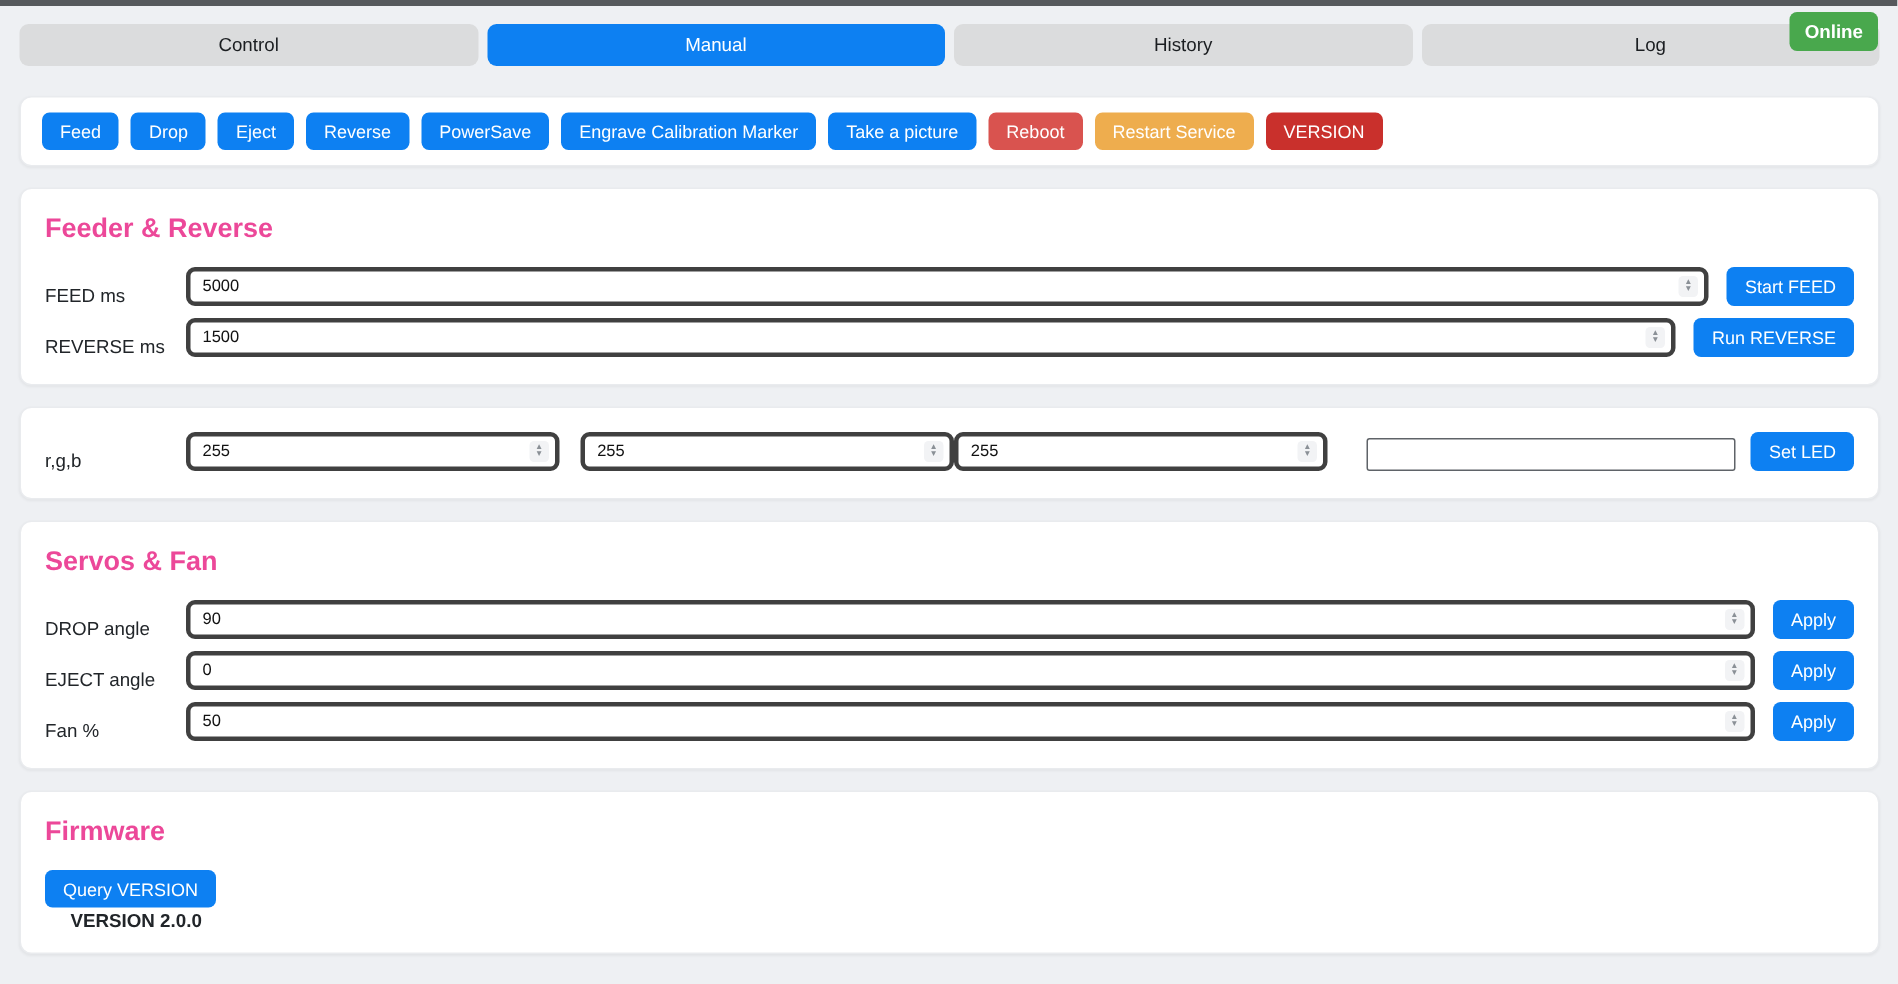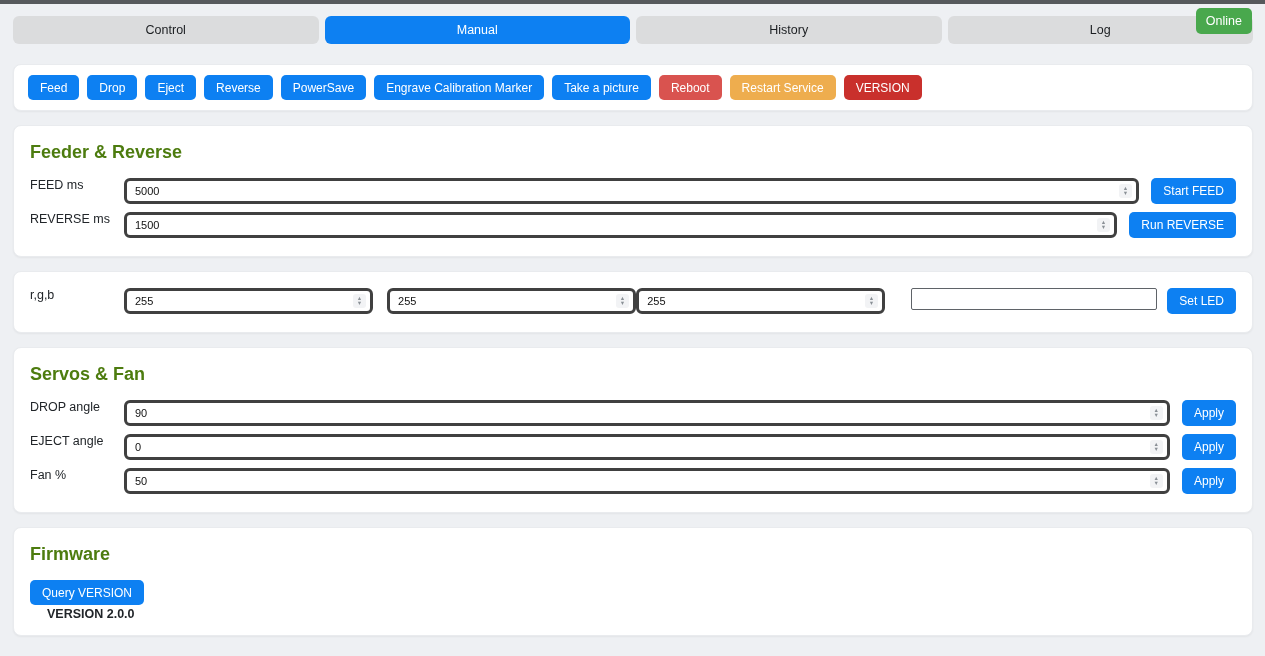--- a/index.html
+++ b/index.html
@@ -9,21 +9,21 @@
     background: #eef0f3;
     position: relative;
     overflow: hidden;
     color: #212529;
   }
   .topbar { height: 4px; background: #56595c; width: 100%; }
 
   .badge-online {
     position: absolute; top: 8px; right: 13px;
     background: #49a84d; color: #fff;
-    font-size: 12.5px; font-weight: 400;
+    font-size: 12.5px; font-weight: 700;
     padding: 6px 10px; border-radius: 5px;
     z-index: 5;
   }
 
   .wrap { padding: 0 12px 0 13px; }
 
   .tabs { display: flex; gap: 6px; margin-top: 12px; }
   .tab {
     flex: 1; height: 28px;
     background: #dbdcdd; color: #1b1e21;
@@ -48,23 +48,23 @@
     border: none; border-radius: 5px;
     font-size: 12px; font-family: Liberation Sans, sans-serif;
     height: 25px; padding: 0 12px;
     cursor: pointer; white-space: nowrap;
   }
   .btn-reboot   { background: #d9534f; }
   .btn-warning  { background: #eead4e; }
   .btn-shutdown { background: #c9302c; }
 
   .section { padding: 16px 16px 14px 16px; }
-  .section-title { font-size: 18px; font-weight: 700; color: #4d7c0f; margin-bottom: 15px; }
-
-  .form-row { display: flex; align-items: flex-start; margin-bottom: 8px; }
+  .section-title { font-size: 18px; font-weight: 700; color: #ec4899; margin-bottom: 15px; }
+
+  .form-row { display: flex; align-items: flex-end; margin-bottom: 8px; }
   .form-row:last-child { margin-bottom: 4px; }
   .form-label { width: 94px; flex: none; font-size: 12.5px; color: #212529; }
 
   .num {
     flex: 1; height: 26px;
     border: 3px solid #404040; border-radius: 6px;
     background: #fff;
     display: flex; align-items: center;
     overflow: hidden;
   }

